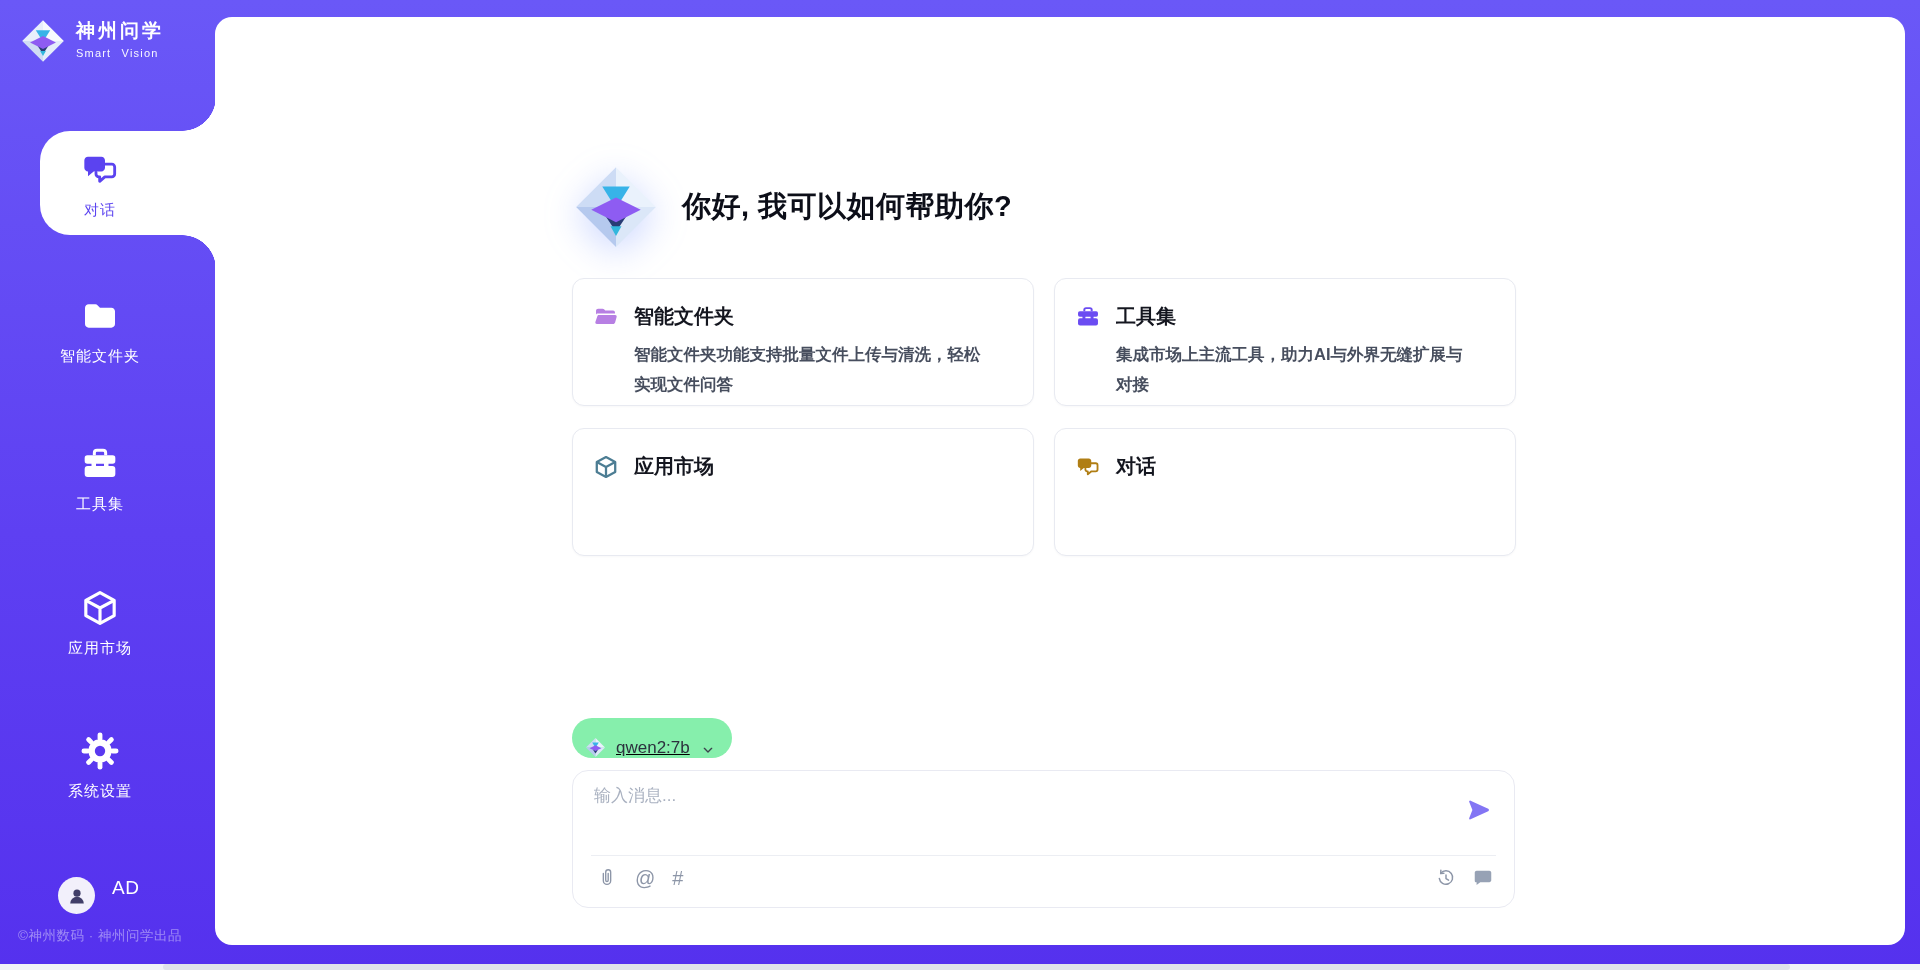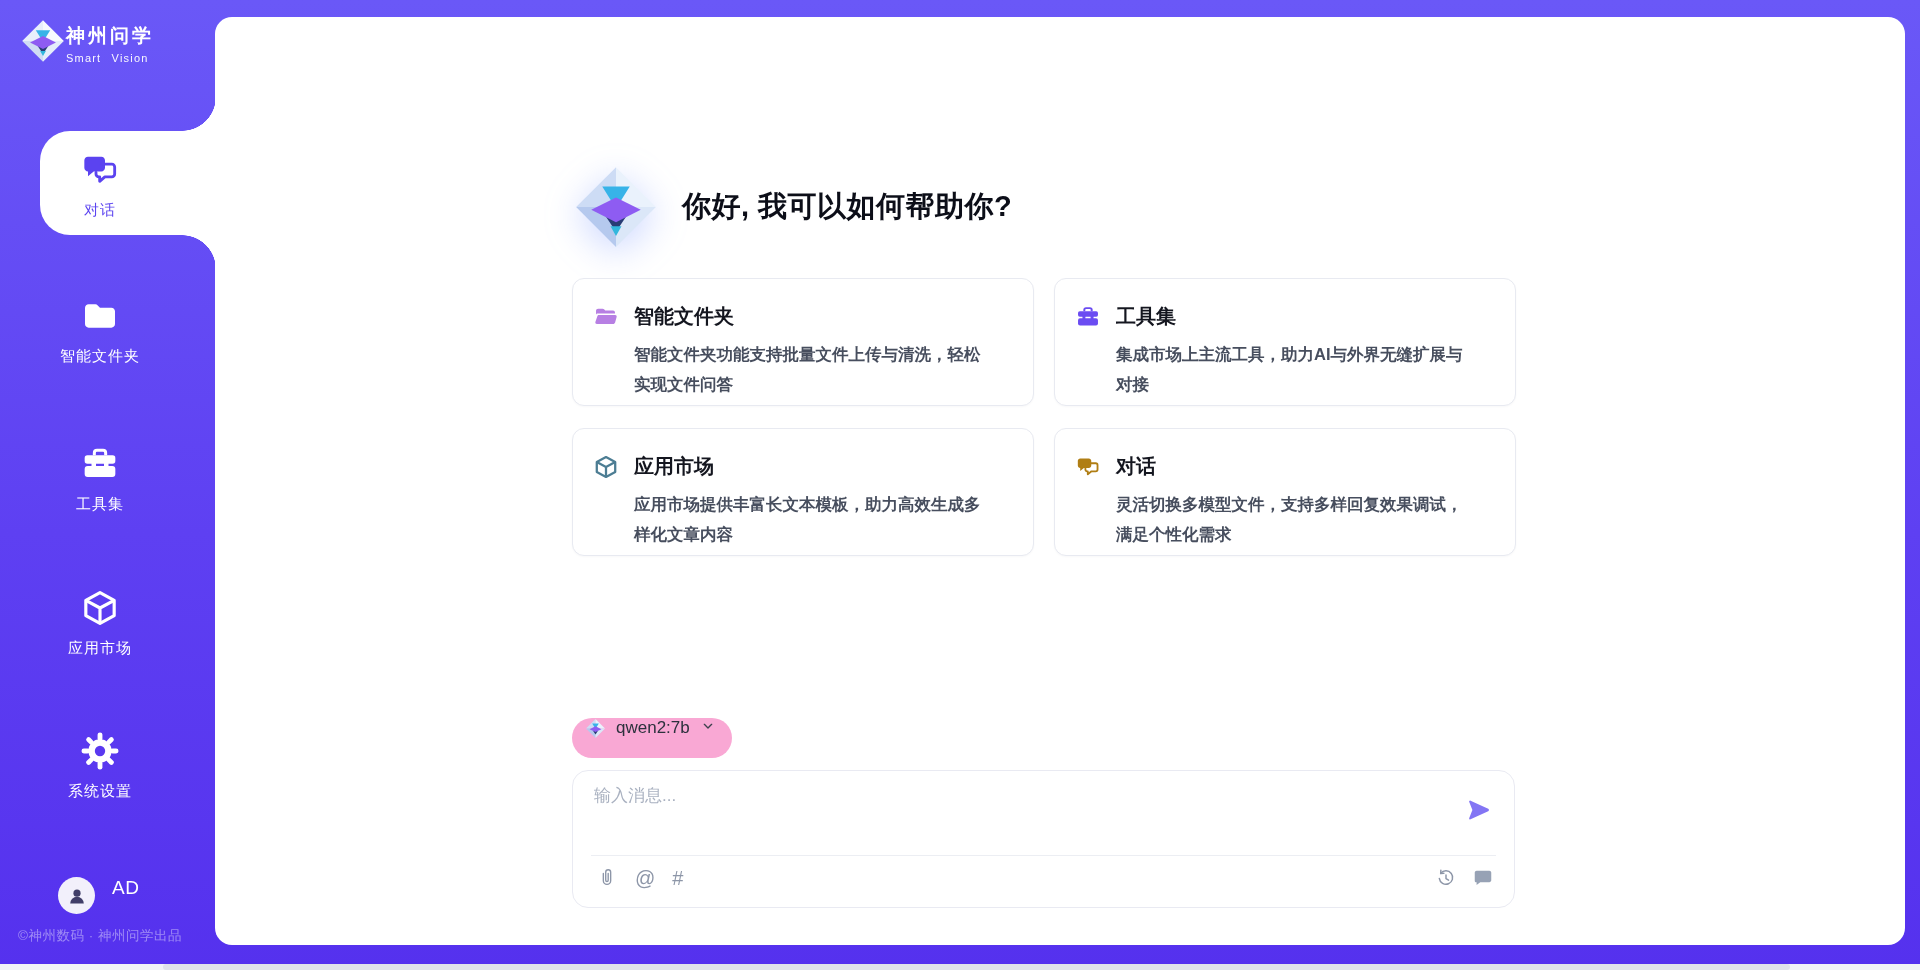--- a/index.html
+++ b/index.html
@@ -20,21 +20,21 @@
   
   .bottom-track {
     position:absolute; left:0; right:0; bottom:0; height:6px; background:#f2f3f7;
   }
   .bottom-thumb {
     position:absolute; left:163px; bottom:0; width:1627px; height:6px;
     background:#e0e3ea; border-radius:3px;
   }
 
   
-  .brand { position:absolute; left:20px; top:18px; display:flex; align-items:flex-end; }
+  .brand { position:absolute; left:20px; top:18px; display:flex; align-items:flex-start; gap:10px; }
   .brand-text { color:#fff; }
   .brand-name { font-size:19px; font-weight:700; letter-spacing:3px; }
   .brand-sub { font-size:11px; letter-spacing:1.2px; word-spacing:6px; margin-top:3px; opacity:.95; }
 
   .tab-bump {
     position:absolute; left:40px; top:131px; width:176px; height:104px;
     background:#fff; border-radius:30px 0 0 30px;
   }
   .tab-bump::before {
     content:""; position:absolute; right:0; top:-34px; width:34px; height:34px;
@@ -90,23 +90,24 @@
   .card-head { display:flex; align-items:center; gap:15px; }
   .card-icon { width:26px; height:26px; flex:0 0 26px; }
   .card-title { font-size:20px; font-weight:700; color:#14161f; }
   .card-desc {
     margin:9px 0 0 41px; font-size:16.5px; line-height:30px; color:#474e5e;font-weight:bold;
   }
 
   
   .model-pill {
     position:absolute; left:357px; top:701px; height:40px;
-    background:#f9a8d4; border-radius:20px;
-    display:inline-flex; align-items:flex-start; gap:10px; padding:0 16px 0 13px;
+    background:#86efac; border-radius:20px;
+    display:inline-flex; align-items:flex-end; gap:10px; padding:0 16px 0 13px;
     cursor:pointer;
+    text-decoration:underline;
   }
   .model-pill .pill-logo { width:21px; height:21px; }
   .model-name { font-size:17px; color:#2c313d; }
   .chevron { width:16px; height:16px; color:#3c414d; }
 
   
   .composer {
     position:absolute; left:357px; top:753px; width:943px; height:138px;
     background:#fff; border:1.5px solid #e9eaf2; border-radius:16px;
   }
@@ -191,34 +192,32 @@
       <div class="card">
         <div class="card-head">
           <span class="card-icon" style="color: rgb(76, 125, 147);">
             <svg viewBox="0 0 24 24" width="26" height="26">
               <path fill="none" stroke="currentColor" stroke-width="2.1" stroke-linejoin="round" d="M12 2.8 20.5 7.4v9.2L12 21.2 3.5 16.6V7.4z"></path>
               <path fill="none" stroke="currentColor" stroke-width="2.1" stroke-linejoin="round" d="M3.5 7.4 12 12l8.5-4.6M12 12v9.2"></path>
             </svg>
           </span>
           <span class="card-title">应用市场</span>
         </div>
-        <p class="card-desc">应用市场提供丰富长文本模板，助力高效生成多样化文章内容</p>
       </div>
 
       <div class="card">
         <div class="card-head">
           <span class="card-icon" style="color: rgb(176, 126, 20);">
             <svg viewBox="0 0 24 24" width="26" height="26">
               <path fill="currentColor" d="M2.6 6.3c0-1.2 1-2.2 2.2-2.2h8c1.2 0 2.2 1 2.2 2.2v4.4c0 1.2-1 2.2-2.2 2.2H8.2l-3.4 2.9v-2.9c-1.2 0-2.2-1-2.2-2.2z"></path>
               <path fill="none" stroke="currentColor" stroke-width="1.7" stroke-linejoin="round" stroke-linecap="round" d="M9.6 13.4v1a1.7 1.7 0 0 0 1.7 1.7h.5v2.7l3.1-2.7h4.2a1.7 1.7 0 0 0 1.7-1.7v-4.2a1.7 1.7 0 0 0-1.7-1.7h-6.3"></path>
             </svg>
           </span>
           <span class="card-title">对话</span>
         </div>
-        <p class="card-desc">灵活切换多模型文件，支持多样回复效果调试，满足个性化需求</p>
       </div>
     </div>
 
     <div class="model-pill">
       <svg class="pill-logo" viewBox="0 0 64 64">
         <polygon points="32,3 3,32 32,32" fill="#cddcf5"></polygon>
         <polygon points="32,3 61,32 32,32" fill="#eaf2fc"></polygon>
         <polygon points="3,32 32,61 32,32" fill="#b5c9ee"></polygon>
         <polygon points="61,32 32,61 32,32" fill="#dbe7f8"></polygon>
         <polygon points="22,17 42,17 32,33" fill="#37b3e8"></polygon>

